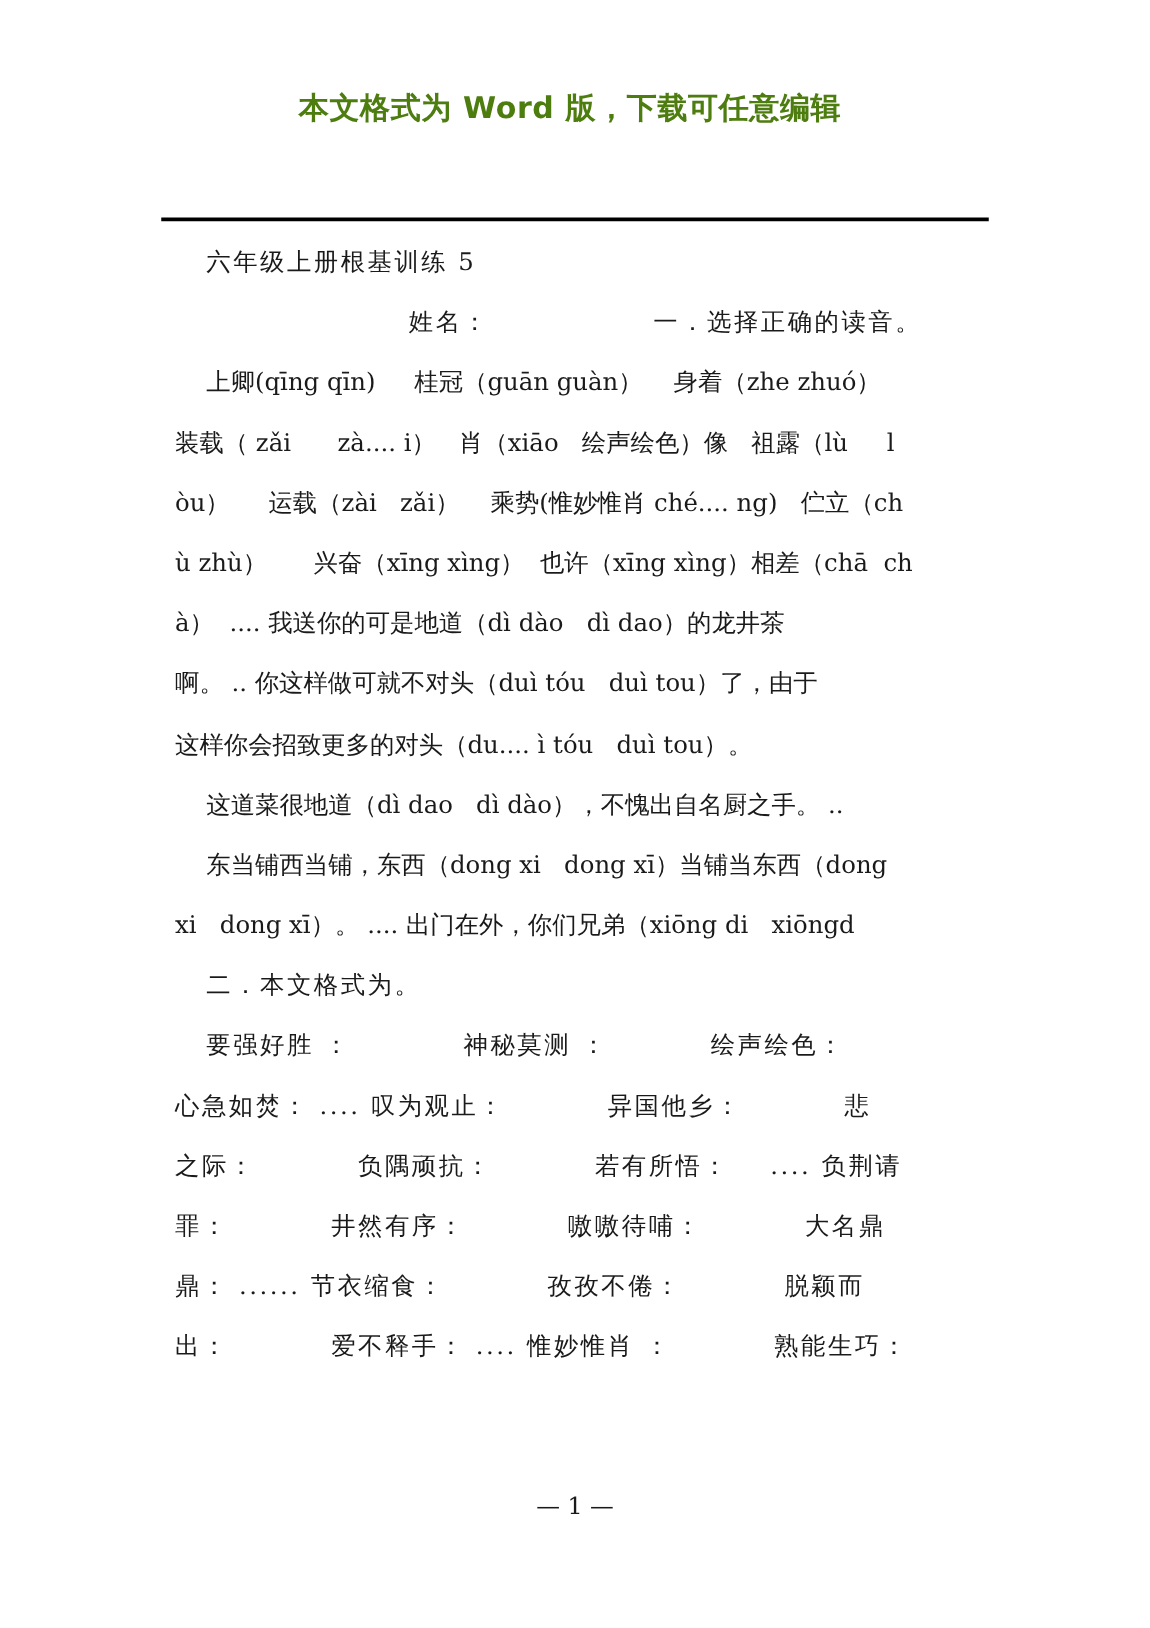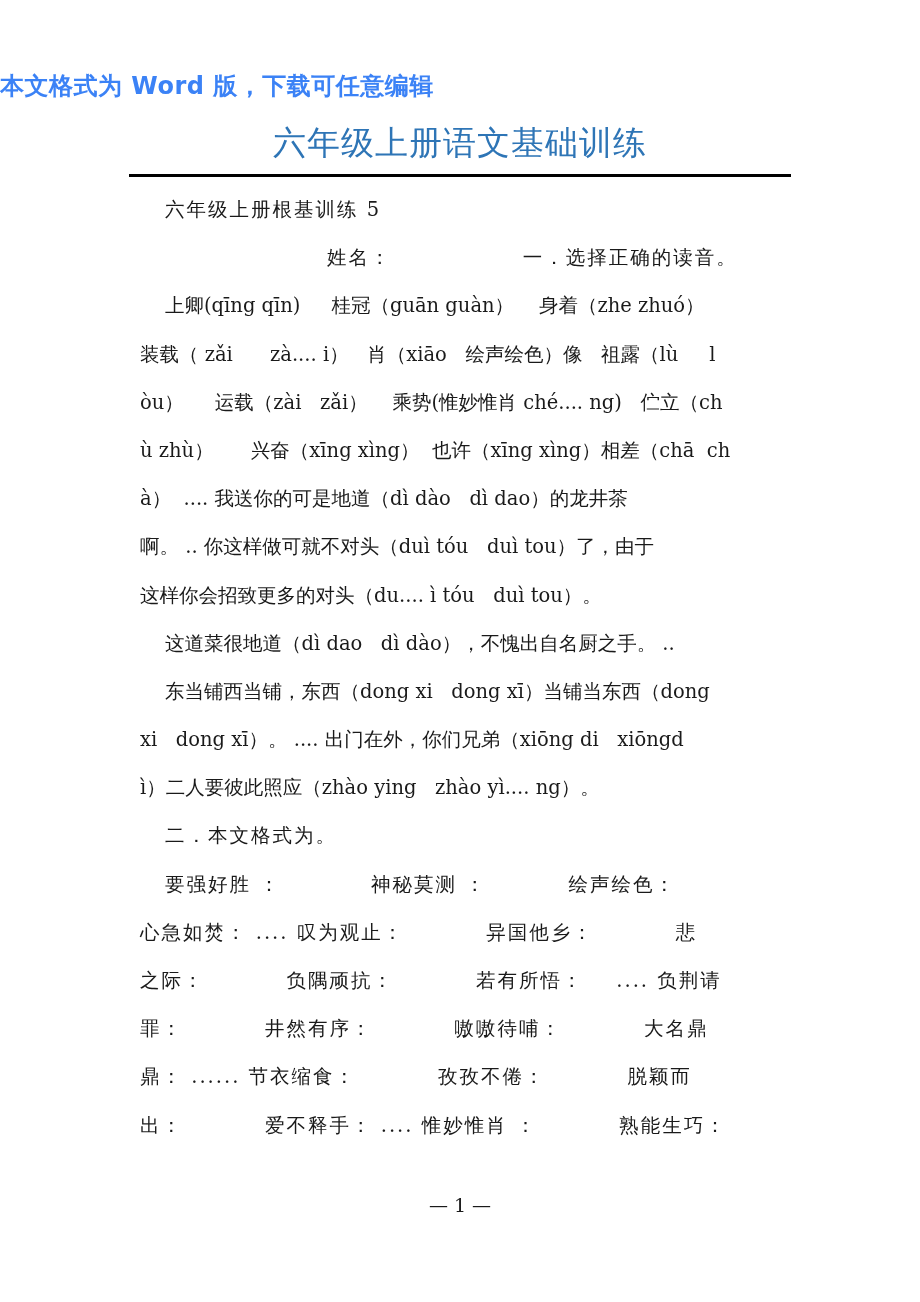--- a/index.html
+++ b/index.html
@@ -20,24 +20,25 @@
       left: 0; top: 0;
       width: 920px;
       height: 1302px;
       background: #ffffff;
     }
     .notice {
       position: absolute;
       top: 70px;
       left: 0;
       width: 912px;
+      text-align: center;
       font-family: "DejaVu Sans", "Liberation Sans", sans-serif;
       font-weight: bold;
       font-size: 24px;
-      color: #3b82f6;
+      color: #4d7c0f;
       letter-spacing: 0.5px;
     }
     .doc-title {
       position: absolute;
       top: 121px;
       left: 0;
       width: 920px;
       text-align: center;
       font-family: "DejaVu Sans", "Liberation Sans", sans-serif;
       font-size: 33px;
@@ -76,39 +77,37 @@
       font-size: 19px;
       font-family: "DejaVu Serif", "Liberation Serif", serif;
     }
   </style>
 </head>
 <body>
 
 <div class="page">
 
   <div class="notice">本文格式为 Word 版，下载可任意编辑</div>
-  <div class="doc-title">六年级上册语文基础训练</div>
   <div class="rule"></div>
 
   <div class="body-text">
     <div class="ln indent cn">六年级上册根基训练 5</div>
     <div class="ln cn" style="padding-left:187px;">姓名：                一．选择正确的读音。</div>
 
     <div>
       <div class="ln indent">上卿(qīng qīn)     桂冠（guān guàn）    身着（zhe zhuó）</div>
       <div class="ln">装载（ zǎi      zà.... i）   肖（xiāo   绘声绘色）像   祖露（lù     l</div>
       <div class="ln">òu）     运载（zài   zǎi）    乘势(惟妙惟肖 ché.... ng)   伫立（ch</div>
       <div class="ln">ù zhù）      兴奋（xīng xìng）  也许（xīng xìng）相差（chā  ch</div>
       <div class="ln">à）  .... 我送你的可是地道（dì dào   dì dao）的龙井茶</div>
       <div class="ln">啊。 .. 你这样做可就不对头（duì tóu   duì tou）了，由于</div>
       <div class="ln">这样你会招致更多的对头（du.... ì tóu   duì tou）。</div>
       <div class="ln indent">这道菜很地道（dì dao   dì dào），不愧出自名厨之手。 ..</div>
       <div class="ln indent">东当铺西当铺，东西（dong xi   dong xī）当铺当东西（dong</div>
       <div class="ln">xi   dong xī）。 .... 出门在外，你们兄弟（xiōng di   xiōngd</div>
-      <div class="ln">ì）二人要彼此照应（zhào ying   zhào yì.... ng）。</div>
     </div>
 
     <div>
       <div class="ln indent cn">二．本文格式为。</div>
       <div class="ln indent cn">要强好胜 ：           神秘莫测 ：          绘声绘色：</div>
       <div class="ln cn">心急如焚： .... 叹为观止：          异国他乡：          悲</div>
       <div class="ln cn">之际：          负隅顽抗：          若有所悟：    .... 负荆请</div>
       <div class="ln cn">罪：          井然有序：          嗷嗷待哺：          大名鼎</div>
       <div class="ln cn">鼎： ...... 节衣缩食：          孜孜不倦：          脱颖而</div>
       <div class="ln cn">出：          爱不释手： .... 惟妙惟肖 ：          熟能生巧：</div>

